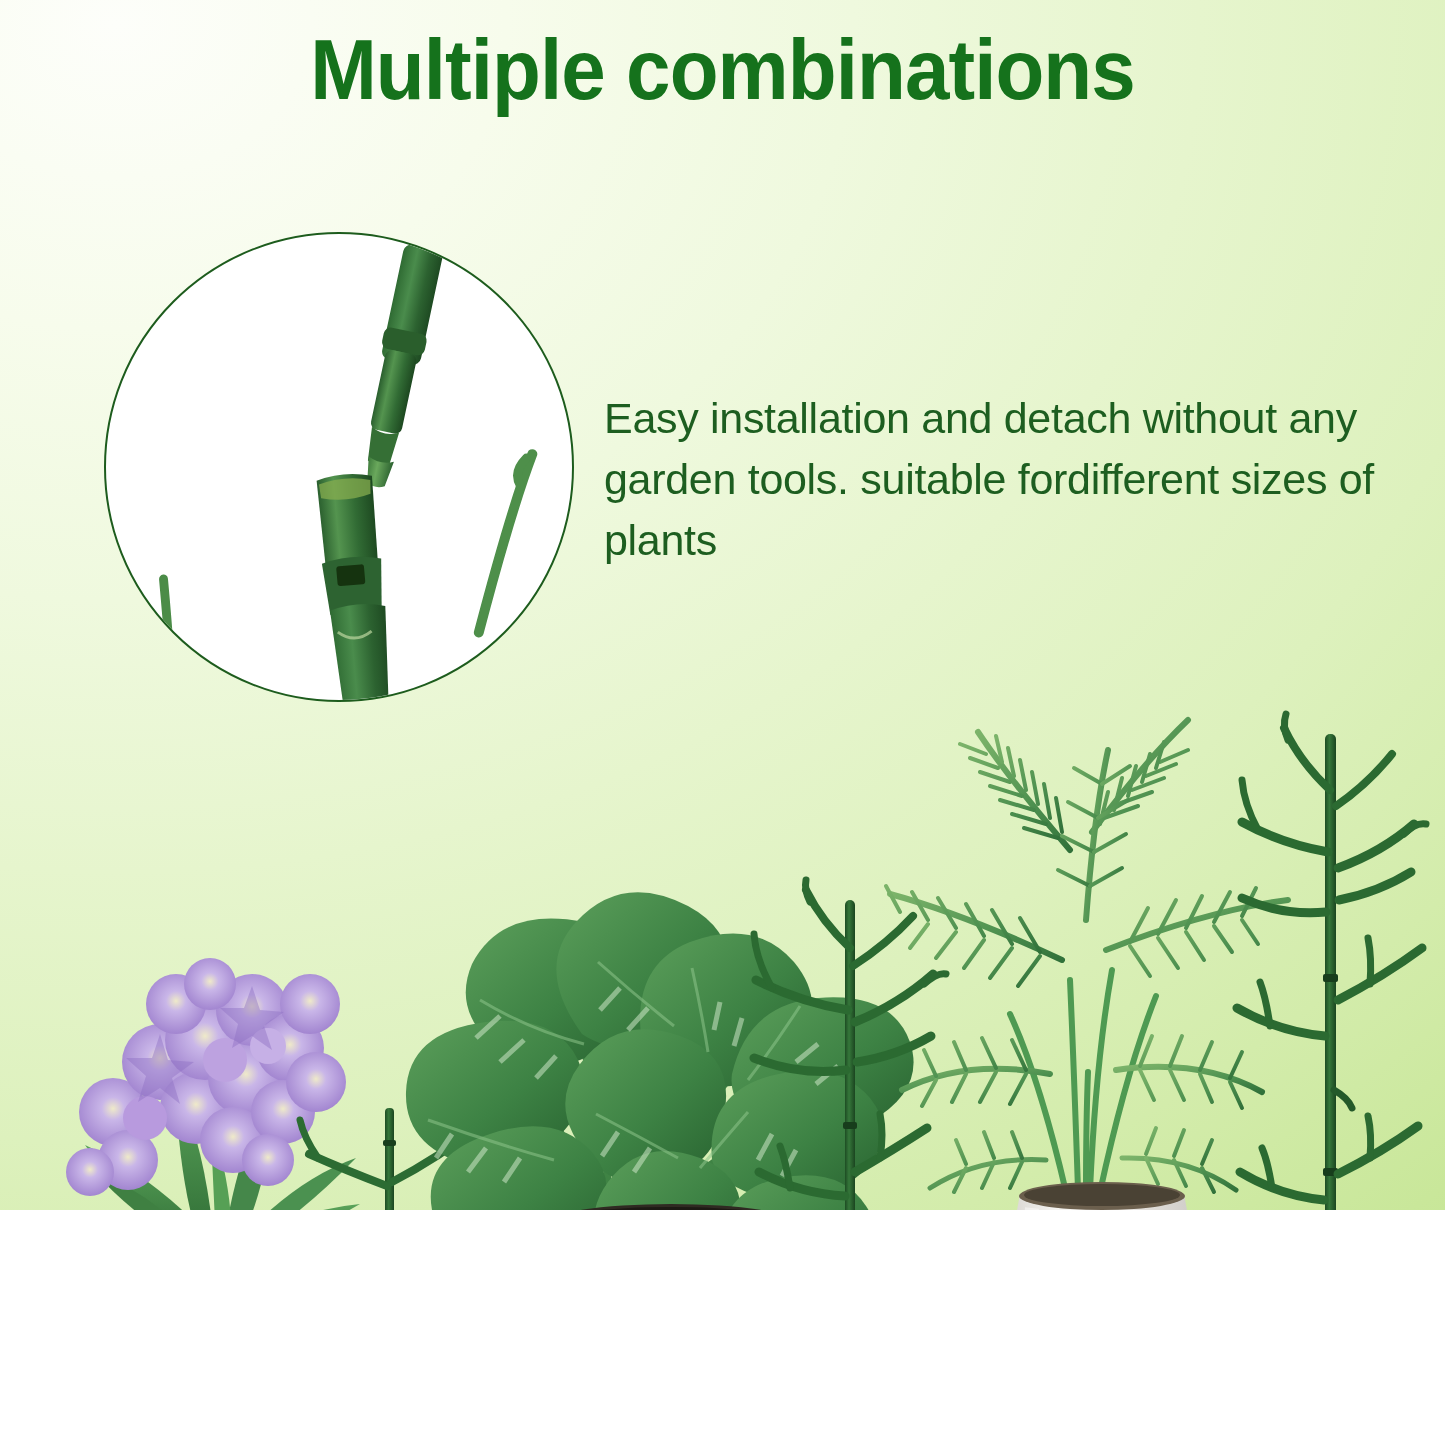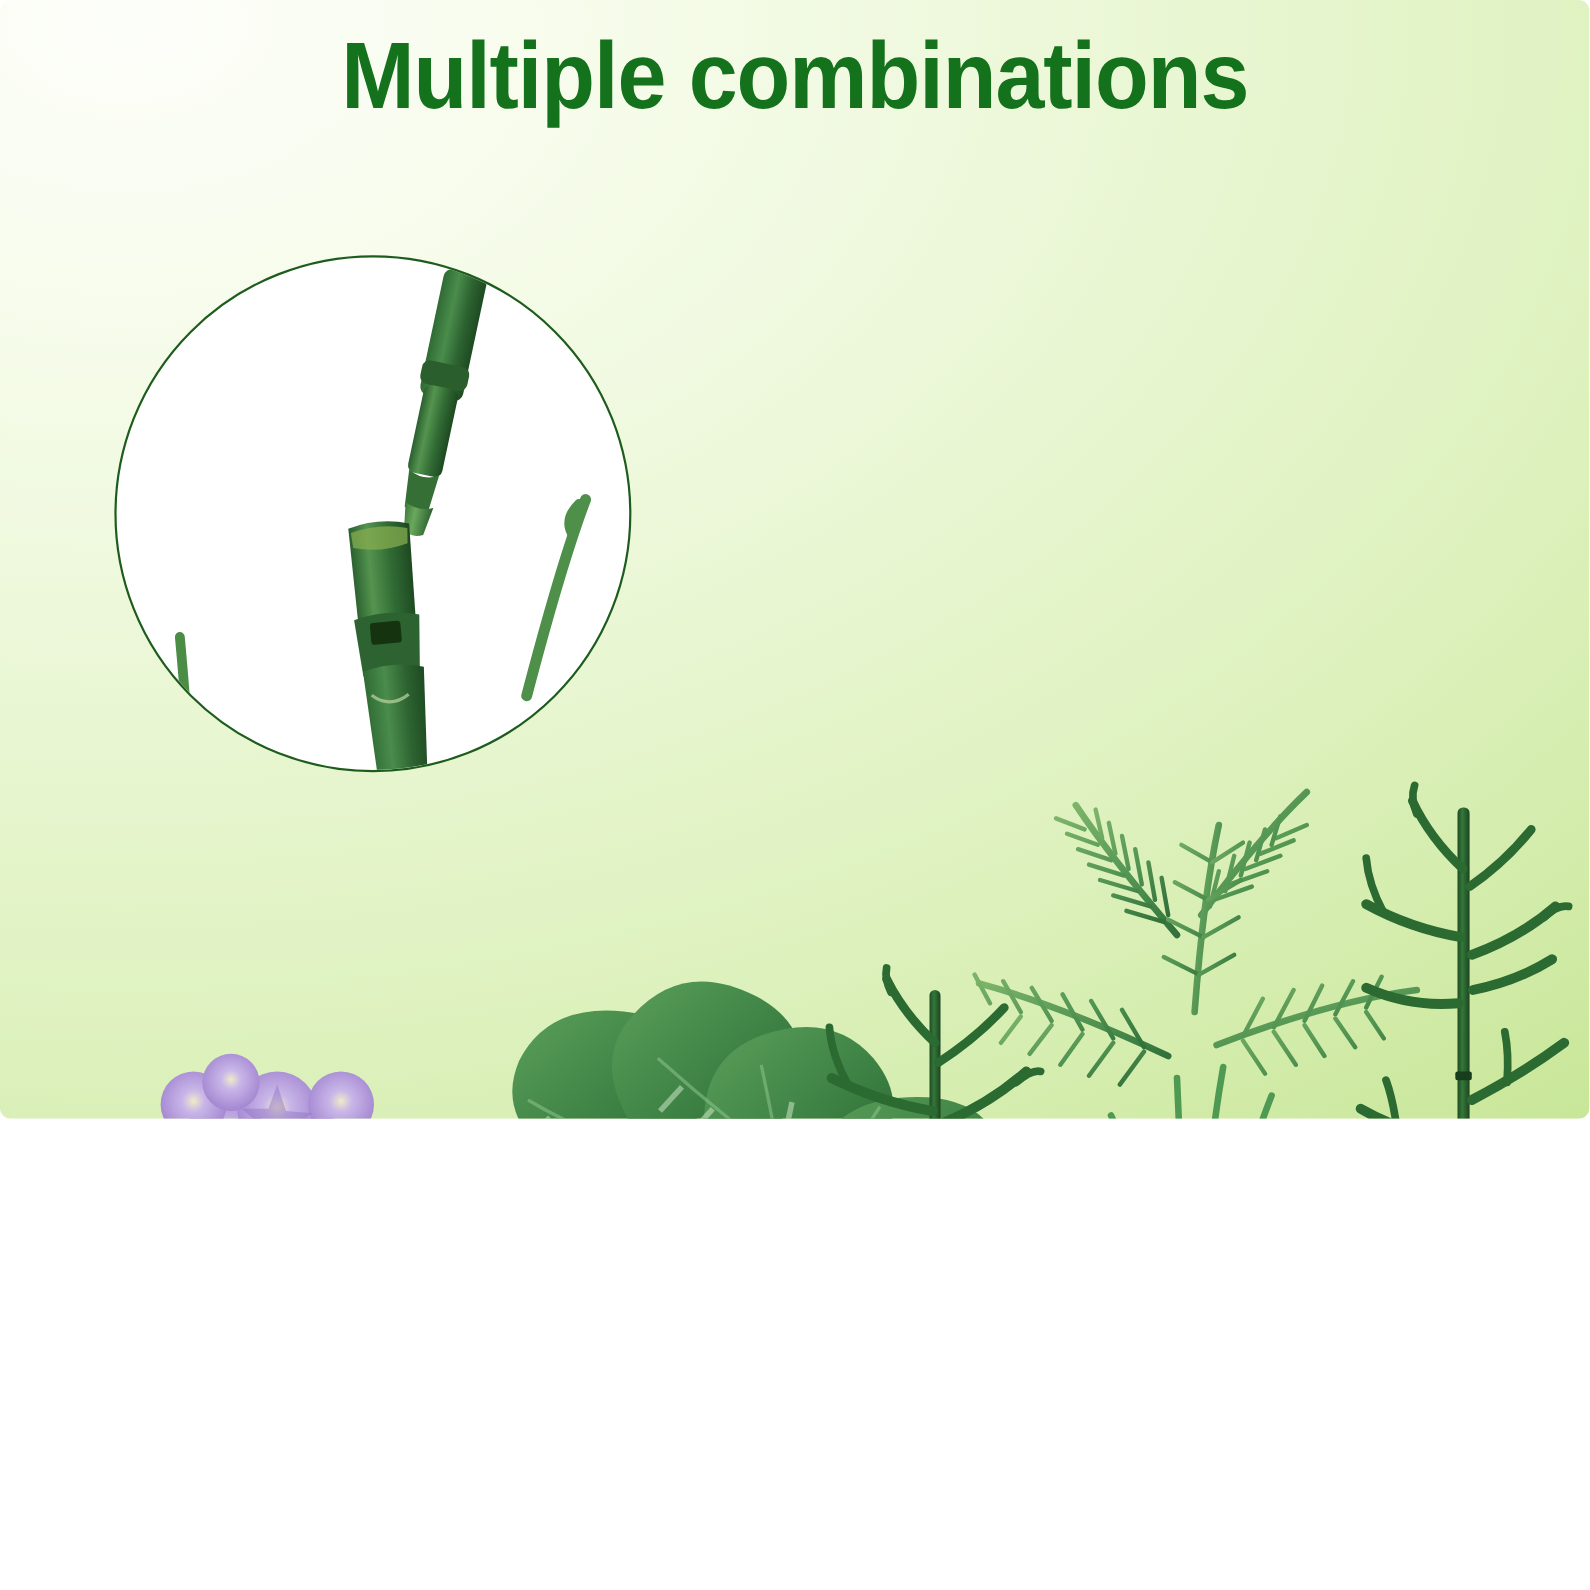--- a/index.html
+++ b/index.html
@@ -3,34 +3,33 @@
 <meta charset="utf-8">
 <style>
   html, body {
     margin: 0;
     padding: 0;
     background: #ffffff;
   }
   #poster {
     position: relative;
     width: 1445px;
-    height: 1017px;
+    height: 1210px;
     overflow: hidden;
     font-family: "Liberation Sans", sans-serif;
     background:
       radial-gradient(ellipse 150% 140% at 8% 2%,
         #fdfefa 0%,
         #f7fcec 18%,
         #eff9de 34%,
         #e6f5cd 50%,
         #ddf1bd 66%,
         #d3ecab 80%,
         #c9e79a 92%,
         #c3e491 100%);
-    border-radius: 10px;
   }
 
   
   .headline {
     position: absolute;
     top: 24px;
     left: 0;
     width: 100%;
     text-align: center;
     font-size: 86px;
@@ -132,20 +131,21 @@
 
       <path d="M58 348 q4 44 6 74" fill="none" stroke="#4b8c47" stroke-width="9" stroke-linecap="round"></path>
 
       <g>
         <path d="M430 222 q-22 58 -54 180" fill="none" stroke="#4e8f4a" stroke-width="10" stroke-linecap="round"></path>
         <path d="M424 226 q-14 14 -6 28" fill="none" stroke="#4e8f4a" stroke-width="9" stroke-linecap="round"></path>
       </g>
     </svg>
   </div>
 
+  <div class="body-copy">Easy installation and detach without any garden tools. suitable fordifferent sizes of plants</div>
 
   <div class="scene">
     <svg viewBox="0 0 1445 1445" xmlns="http://www.w3.org/2000/svg">
       <defs>
         <linearGradient id="potCream" x1="0" y1="0" x2="1" y2="0">
           <stop offset="0%" stop-color="#cfc9c2"></stop>
           <stop offset="22%" stop-color="#f2eee8"></stop>
           <stop offset="60%" stop-color="#e6e0d8"></stop>
           <stop offset="100%" stop-color="#c8c2ba"></stop>
         </linearGradient>

